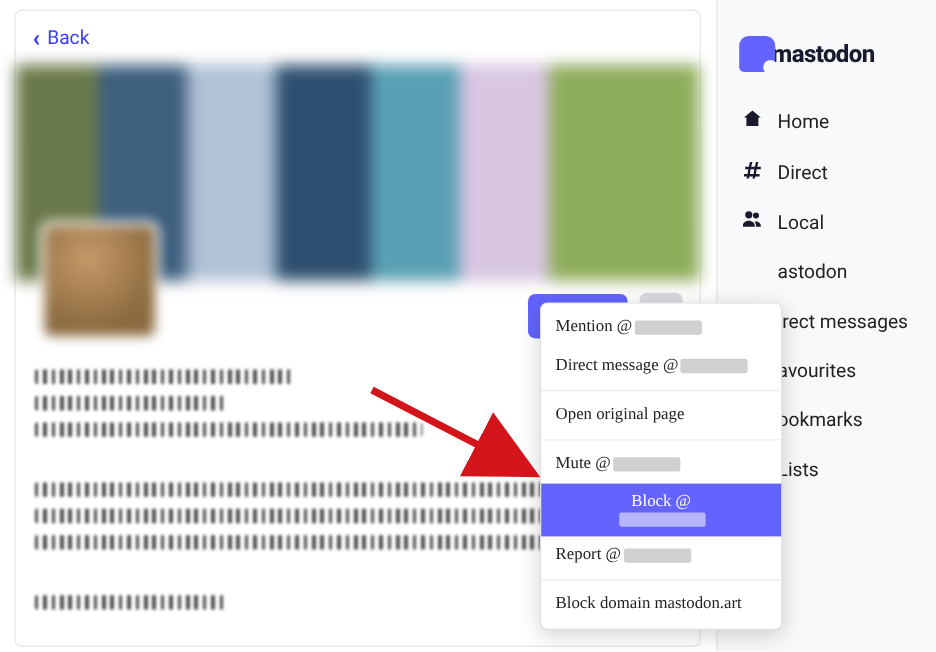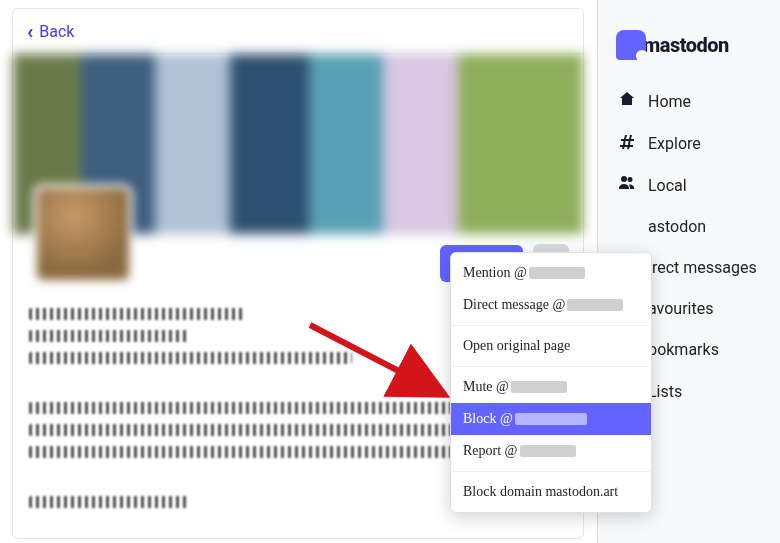--- a/index.html
+++ b/index.html
@@ -129,21 +129,21 @@
   white-space: nowrap;
   font-family: Liberation Serif, serif;
 }
 .dropdown .item .redact {
   display: inline-block;
   height: 12px;
   background: #d0d0d0;
   border-radius: 2px;
 }
 .dropdown hr { border: none; border-top: 1px solid #eee; margin: 4px 0; }
-.dropdown .item.highlight { background: #6364ff; color: #fff; }
+.dropdown .item.highlight { background: #6364ff; color: #fff; flex-direction: column; }
 .dropdown .item.highlight .redact { background: #b5b6ff; }
 
 .arrow {
   position: absolute;
   left: 305px;
   top: 320px;
   z-index: 12;
   pointer-events: none;
 }
 
@@ -278,21 +278,21 @@
           </svg>
       </span>
       <span>Home</span>
     </div>
     <div class="nav-item">
       <span class="icon">
         <svg width="16" height="16" viewBox="0 0 16 16">
             <path fill="#1a1a2e" d="M6 2L5 6H2v2h2.5L4 12H1v2h2.5L3 16h2l.5-2h3L8 16h2l.5-2H14v-2h-3l.5-4H15V6h-3l1-4h-2l-1 4H7l1-4H6zm.5 6h3l-.5 4h-3z"></path>
           </svg>
       </span>
-      <span>Explore</span>
+      <span>Direct</span>
     </div>
     <div class="nav-item">
       <span class="icon">
         <svg width="16" height="16" viewBox="0 0 16 16">
             <path fill="#1a1a2e" d="M5 7a3 3 0 100-6 3 3 0 000 6zm6 0a2.5 2.5 0 100-5 2.5 2.5 0 000 5zM0 13c0-2 2-4 5-4s5 2 5 4v1H0zm11-3.5c2 0 4 1.5 4 3.5v1h-4v-1c0-1.3-.5-2.5-1.3-3.3.4-.1.9-.2 1.3-.2z"></path>
           </svg>
       </span>
       <span>Local</span>
     </div>
     <div class="nav-item">

